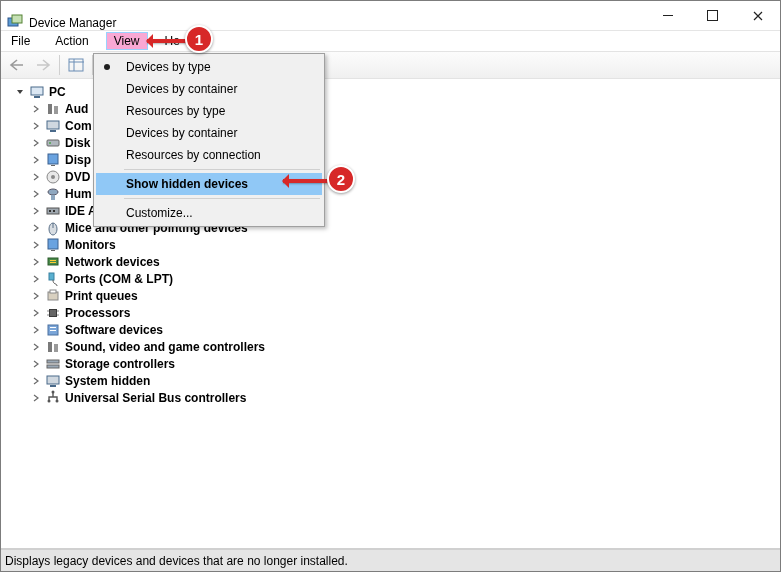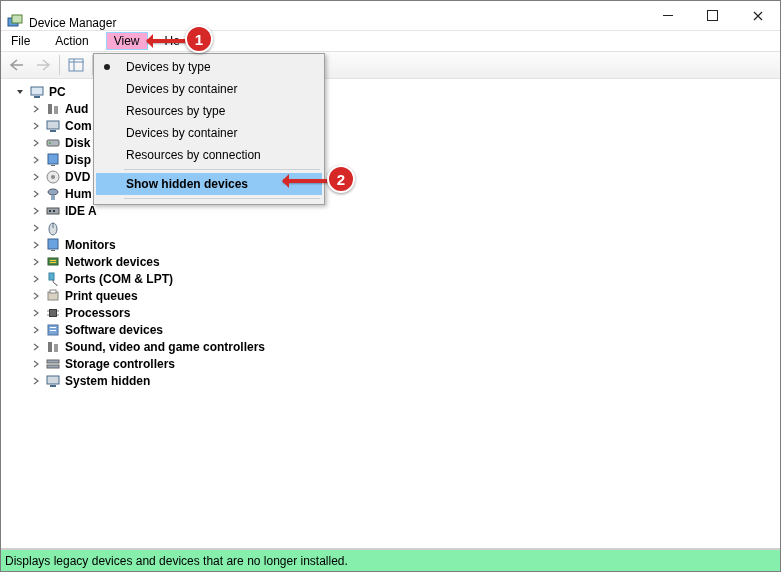--- a/index.html
+++ b/index.html
@@ -65,21 +65,21 @@
   .caret {
     width: 10px; height: 10px; display: flex; align-items: center; justify-content: center;
     color: #6b6b6b; font-size: 9px;
   }
   .caret.down svg, .caret.right svg { width: 8px; height: 8px; }
   .dev-icon { width: 16px; height: 16px; display: flex; align-items: center; justify-content: center; }
   .indent1 { padding-left: 8px; }
   .indent2 { padding-left: 24px; }
   .statusbar {
     height: 22px; border-top: 1px solid #d0d0d0; display: flex; align-items: center;
-    font-size: 12px; padding-left: 4px; background: #86efac;
+    font-size: 12px; padding-left: 4px; background: #e5e5e5;
   }
   .annot {
     width: 28px; height: 28px; border-radius: 50%; background: #d72828;
     border: 2px solid #fff; box-shadow: 0 1px 3px rgba(0,0,0,0.4);
     color: #fff; font-weight: bold; font-size: 15px;
     display: flex; align-items: center; justify-content: center;
     position: absolute; z-index: 20;
   }
   .arrow-annot {
     position: absolute; z-index: 19; height: 4px; background: #d72828;
@@ -270,20 +270,21 @@
               <svg viewBox="0 0 8 8">
                 <path d="M2 1 L6 4 L2 7" stroke="#6b6b6b" fill="none" stroke-width="1.2"></path>
               </svg>
             </span>
             <span class="dev-icon">
               <svg viewBox="0 0 16 16">
                 <ellipse cx="8" cy="9" rx="4" ry="6" fill="#d8dde2" stroke="#5a7088"></ellipse>
                 <line x1="8" y1="3" x2="8" y2="8" stroke="#5a7088"></line>
               </svg>
             </span>
+            <span>Mice and other pointing devices</span>
           </div>
           <div class="row indent2">
             <span class="caret right">
               <svg viewBox="0 0 8 8">
                 <path d="M2 1 L6 4 L2 7" stroke="#6b6b6b" fill="none" stroke-width="1.2"></path>
               </svg>
             </span>
             <span class="dev-icon">
               <svg viewBox="0 0 16 16">
                 <rect x="3" y="2" width="10" height="10" fill="#6aa3e0" stroke="#3a6090"></rect>
@@ -403,20 +404,36 @@
               </svg>
             </span>
             <span class="dev-icon">
               <svg viewBox="0 0 16 16">
                 <rect x="2" y="3" width="12" height="8" fill="#d0d8e0" stroke="#4a6a8a"></rect>
                 <rect x="5" y="12" width="6" height="2" fill="#4a6a8a"></rect>
               </svg>
             </span>
             <span>System hidden</span>
           </div>
+          <div class="row indent2">
+            <span class="caret right">
+              <svg viewBox="0 0 8 8">
+                <path d="M2 1 L6 4 L2 7" stroke="#6b6b6b" fill="none" stroke-width="1.2"></path>
+              </svg>
+            </span>
+            <span class="dev-icon">
+              <svg viewBox="0 0 16 16">
+                <path d="M8 2 v5 M8 7 h-4 v3 m4 -3 h4 v3" stroke="#555" fill="none" stroke-width="1.4"></path>
+                <circle cx="8" cy="2" r="1.5" fill="#555"></circle>
+                <circle cx="4" cy="11" r="1.5" fill="#555"></circle>
+                <circle cx="12" cy="11" r="1.5" fill="#555"></circle>
+              </svg>
+            </span>
+            <span>Universal Serial Bus controllers</span>
+          </div>
         </div>
     </div>
   </div>
 
   <div class="statusbar">
     <span>Displays legacy devices and devices that are no longer installed.</span>
   </div>
 
   <div class="dropdown">
     <div id="dd-rows">
@@ -434,20 +451,23 @@
           <span>Devices by container</span>
         </div>
         <div class="dd-item">
           <span>Resources by connection</span>
         </div>
         <div class="dd-sep"></div>
         <div class="dd-item highlight">
           <span>Show hidden devices</span>
         </div>
         <div class="dd-sep"></div>
+        <div class="dd-item">
+          <span>Customize...</span>
+        </div>
       </div>
   </div>
 
   <div class="arrow-annot" style="left:146px; top:38px; width:42px;"></div>
   <div class="annot" style="left:184px; top:24px;">
       <span>1</span>
     </div>
 
   <div class="arrow-annot" style="left:282px; top:178px; width:48px;"></div>
   <div class="annot" style="left:326px; top:164px;">

